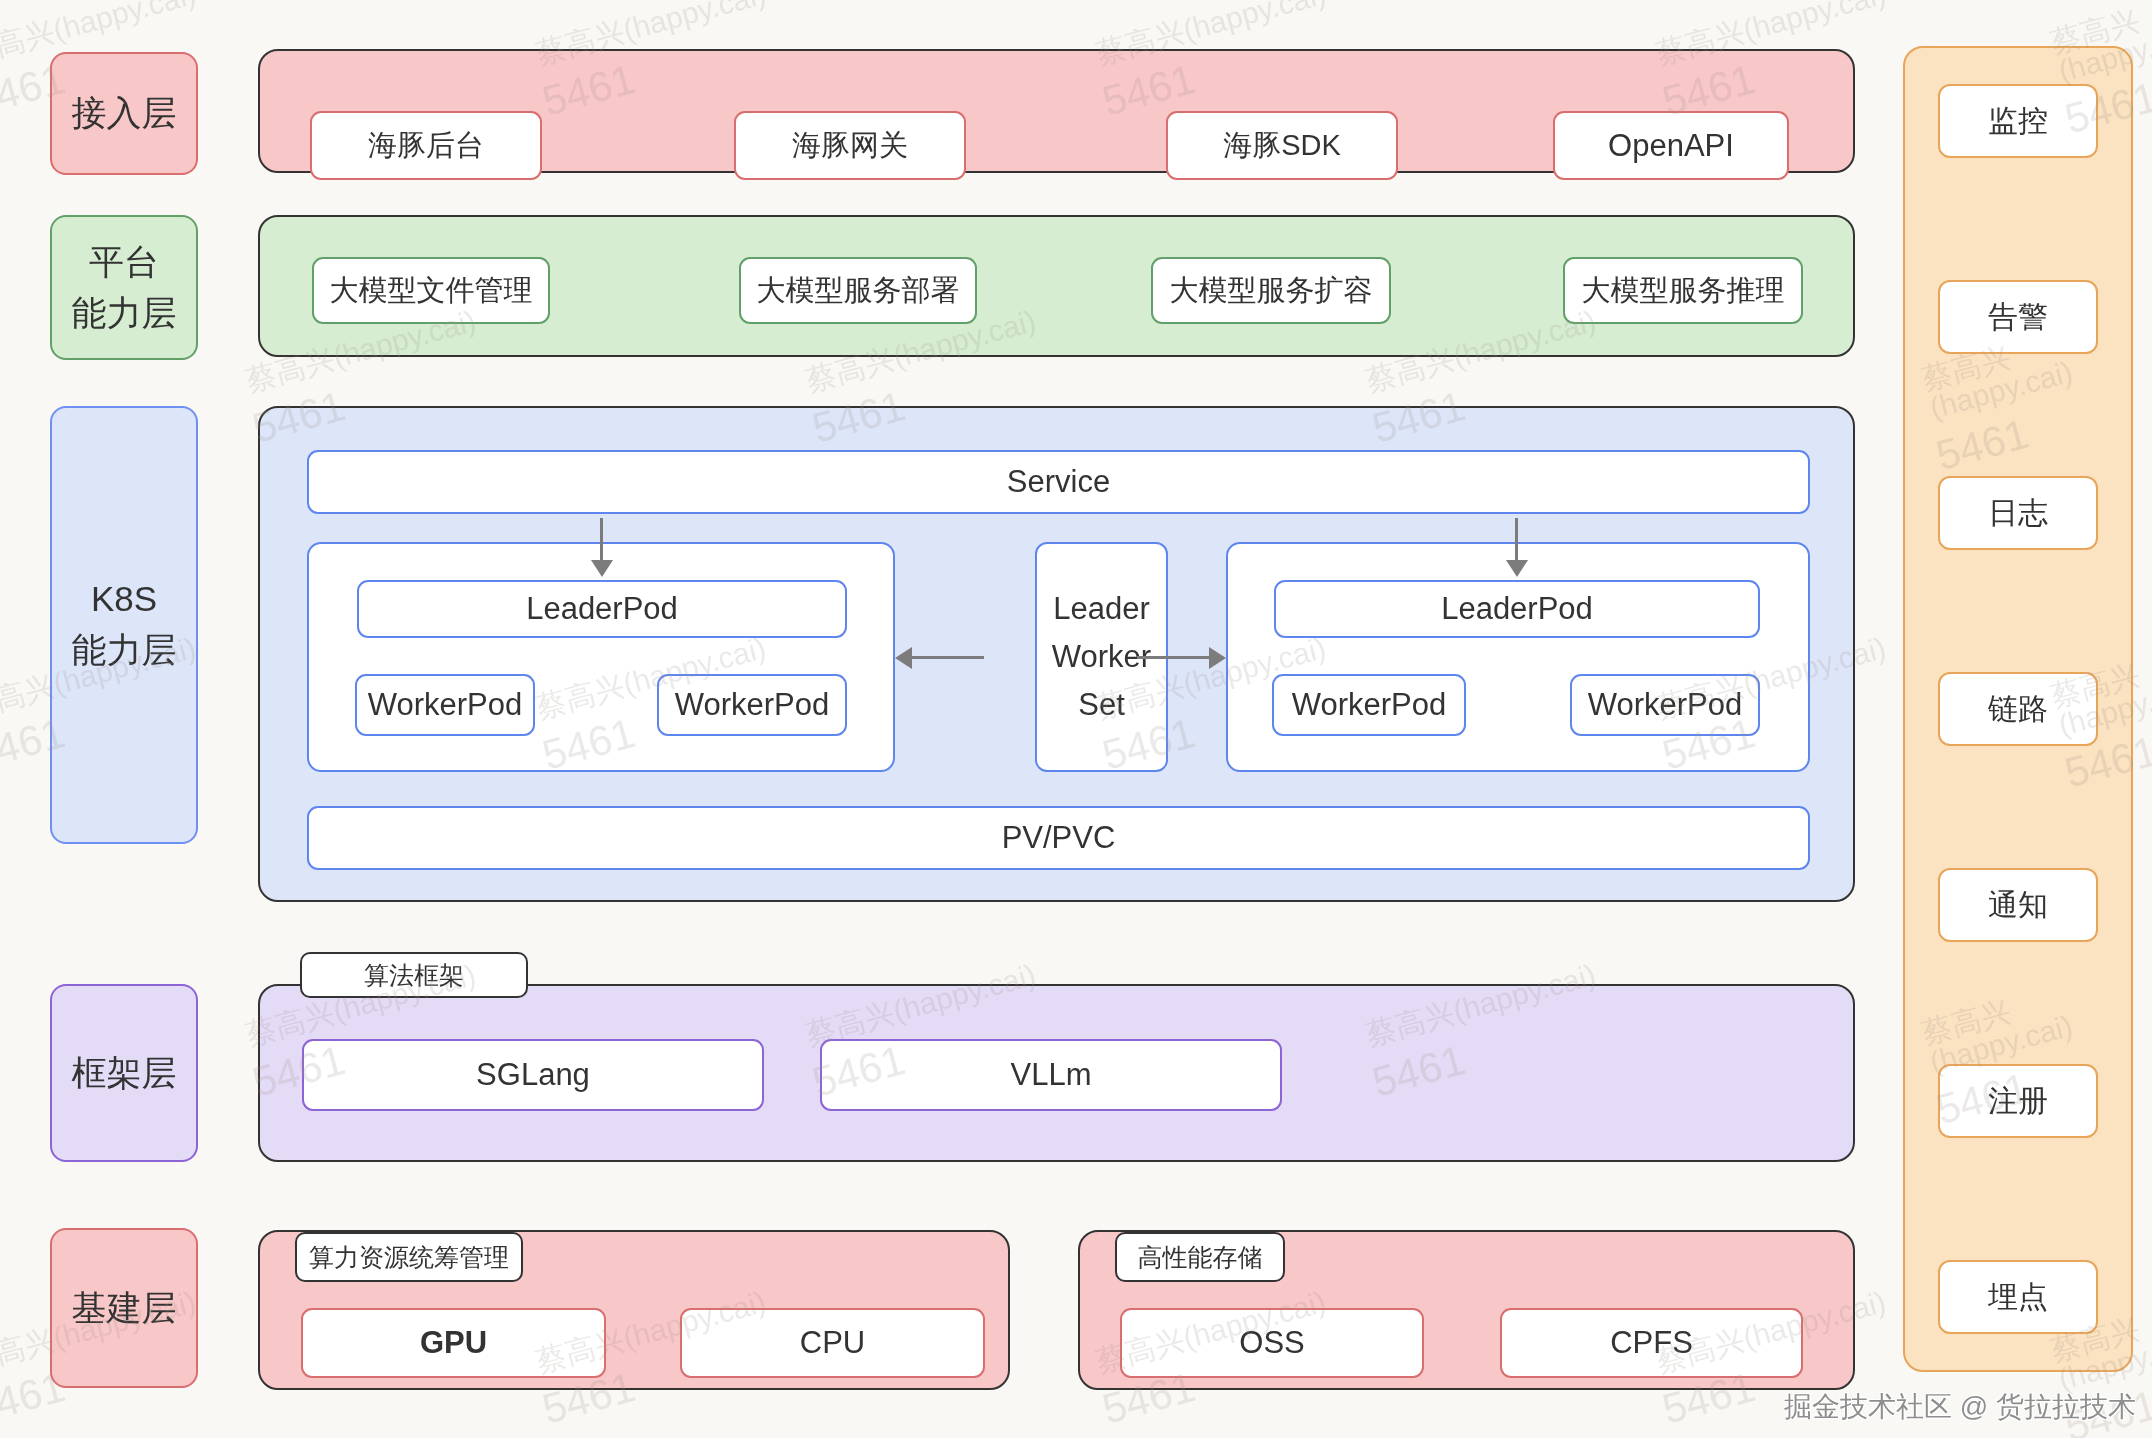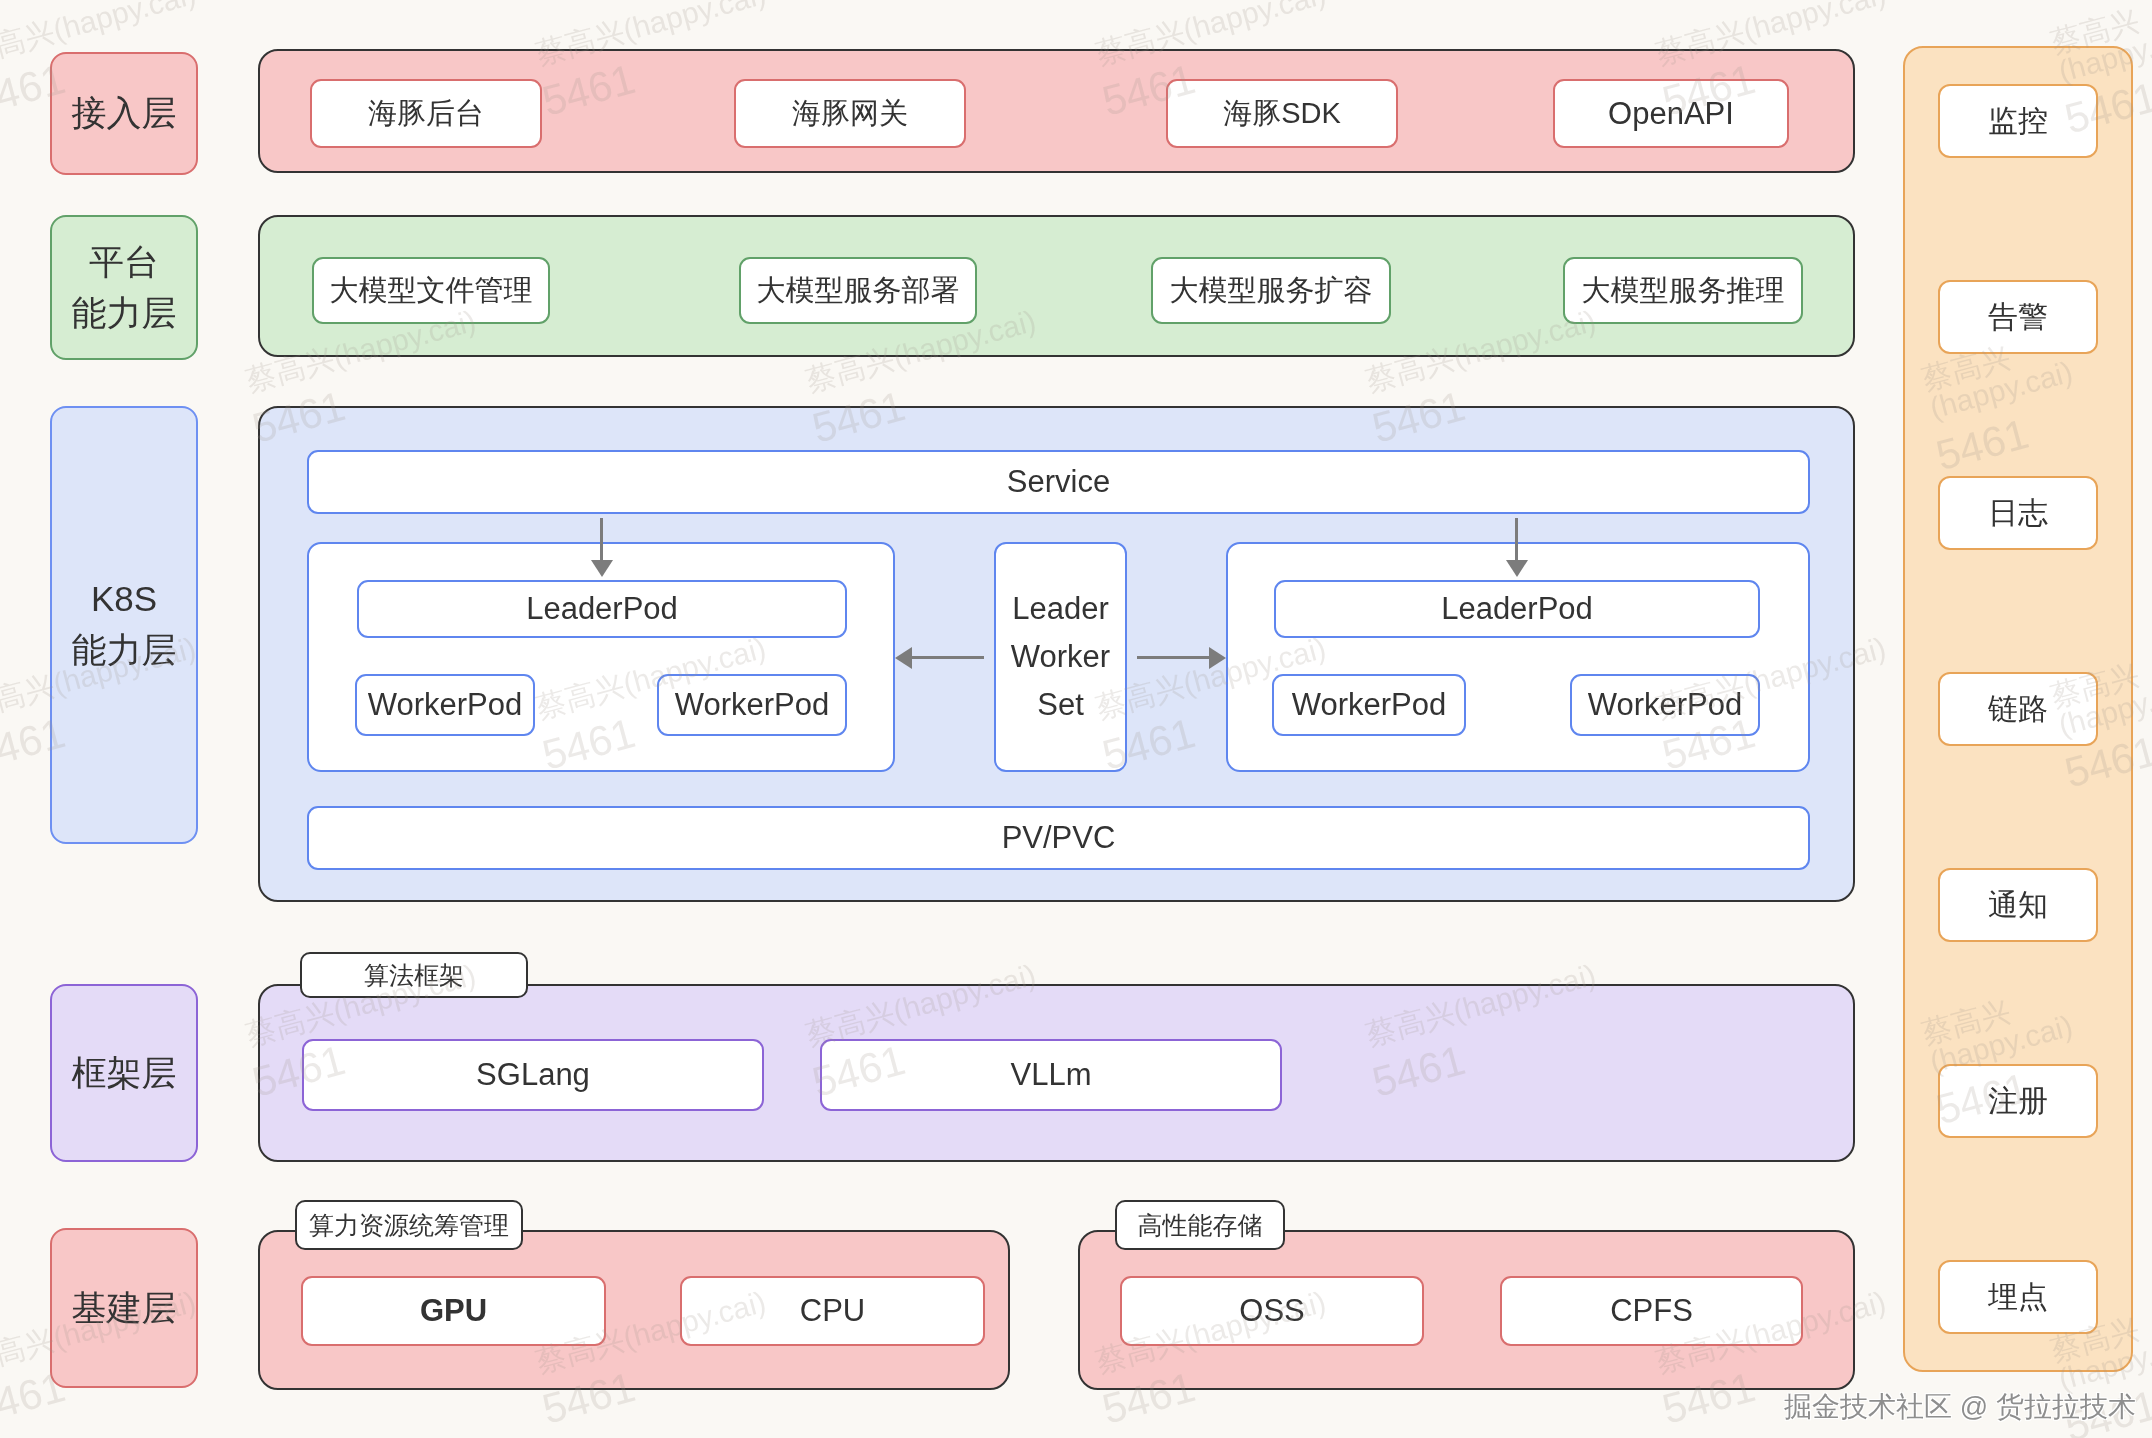--- a/index.html
+++ b/index.html
@@ -20,29 +20,29 @@
   .blue-t{background:var(--blue_fill);border-color:var(--blue_border);}
   .purple-t{background:var(--purple_fill);border-color:var(--purple_border);}
   
   .container{position:absolute;box-sizing:border-box;border:2.5px solid;border-radius:20px;}
   
   .wbox{
     position:absolute;box-sizing:border-box;background:#fff;border:2px solid;border-radius:11px;
     display:flex;align-items:center;justify-content:center;font-size:29px;
   }
   .wbox.en{font-size:31px;}
-  .b-pink{border-color:var(--pink_border);}
+  .b-pink{border-color:var(--pink_border);margin-top:32px;}
   .b-green{border-color:var(--green_border);}
   .b-blue{border-color:var(--blue_inner_border);}
   .b-purple{border-color:var(--purple_border);}
   .group{position:absolute;box-sizing:border-box;background:#fff;border:2px solid var(--blue_inner_border);border-radius:14px;}
   .lws{
     position:absolute;box-sizing:border-box;background:#fff;border:2px solid var(--blue_inner_border);border-radius:12px;
     display:flex;flex-direction:column;align-items:center;justify-content:center;
-    font-size:31px;line-height:1.55;text-align:center;
+    font-size:31px;line-height:1.55;text-align:center;margin-left:41px;
   }
   
   .tab{
     position:absolute;box-sizing:border-box;background:#fff;border:2px solid;border-radius:10px;
     display:flex;align-items:center;justify-content:center;font-size:25px;z-index:3;
   }
   
   .arrow-v{position:absolute;width:3px;background:var(--arrow);z-index:4;}
   .arrow-v::after{
     content:"";position:absolute;top:100%;left:50%;transform:translateX(-50%);

